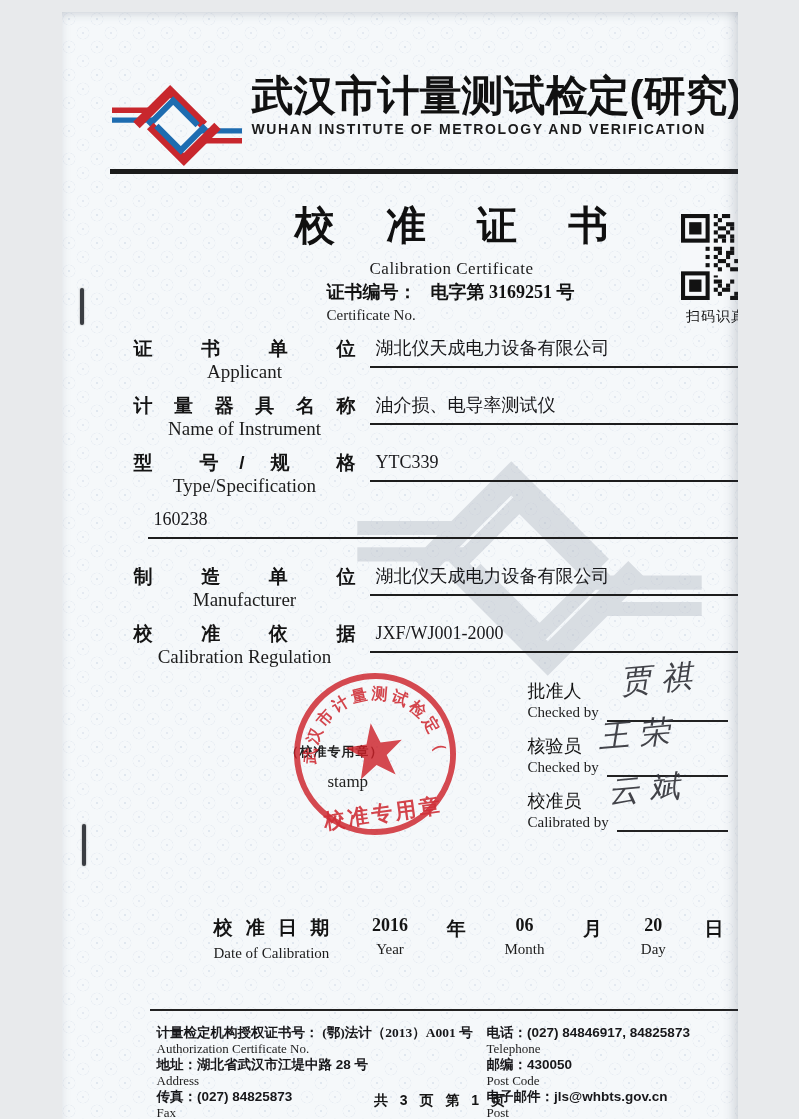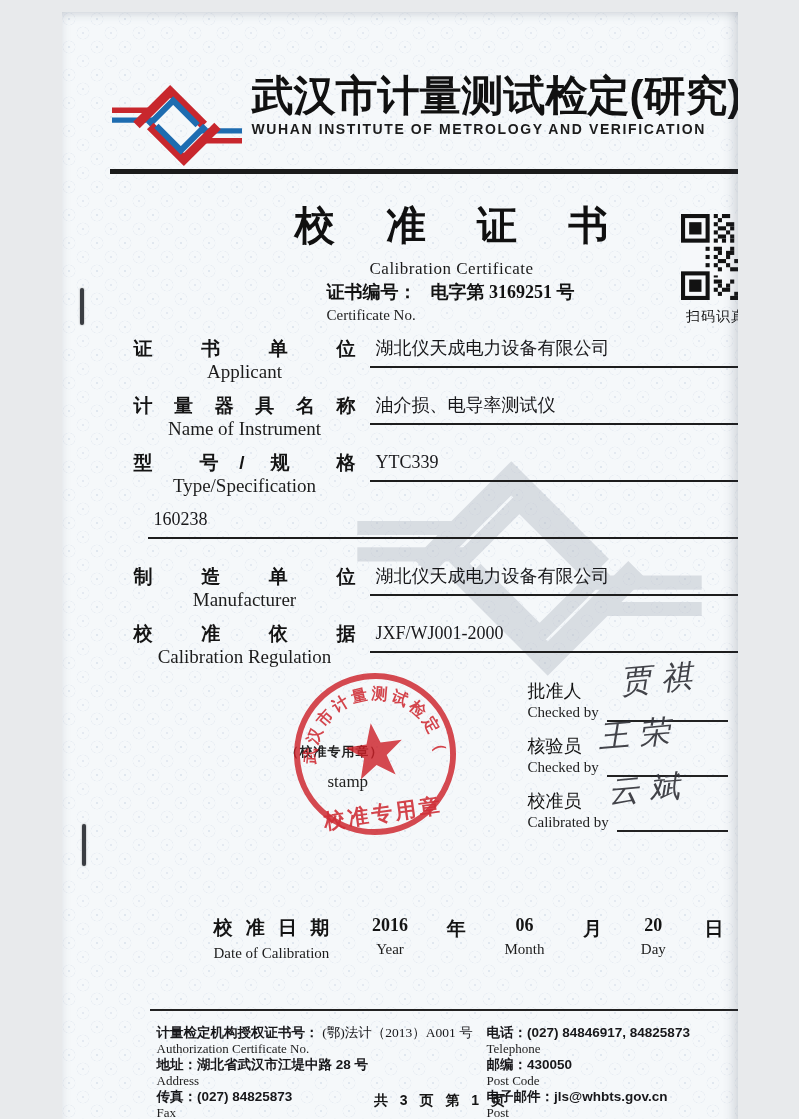--- a/index.html
+++ b/index.html
@@ -78,21 +78,21 @@
   .dlabel-en{font-family:"Liberation Serif",serif;font-size:15px;color:#1c1c1c;margin-top:4px;}
   .dnum{font-family:"Liberation Serif",serif;font-size:18px;font-weight:600;color:#141414;text-align:center;}
   .dsub{font-family:"Liberation Serif",serif;font-size:15px;color:#1c1c1c;text-align:center;margin-top:5px;}
   .dunit{font-size:19px;font-weight:700;color:#141414;margin-top:1px;}
 
   
   .footer-rule{position:absolute;left:88px;top:997px;width:642px;height:2px;background:#222;z-index:1;}
   .footer{position:absolute;left:95px;top:1013px;width:660px;display:flex;z-index:1;}
   .fcol{width:330px;}
   .fcol .cnline{font-size:13.5px;font-weight:700;color:#17171a;line-height:16px;white-space:nowrap;}
-  .fcol .cnline .val{font-weight:400;font-family:"Liberation Serif",serif;text-align:right;}
+  .fcol .cnline .val{font-weight:700;font-family:"Liberation Serif",serif;text-align:right;}
   .fcol .enline{font-family:"Liberation Serif",serif;font-size:13px;color:#222;line-height:15px;margin-bottom:1px;}
   .page-no{position:absolute;left:0;top:1080px;width:760px;text-align:center;font-size:14px;font-weight:700;color:#141414;letter-spacing:4px;z-index:1;}
 </style>
 </head>
 <body>
 
 <div class="page">
 
   <div class="staple s1"></div>
   <div class="staple s2"></div>

